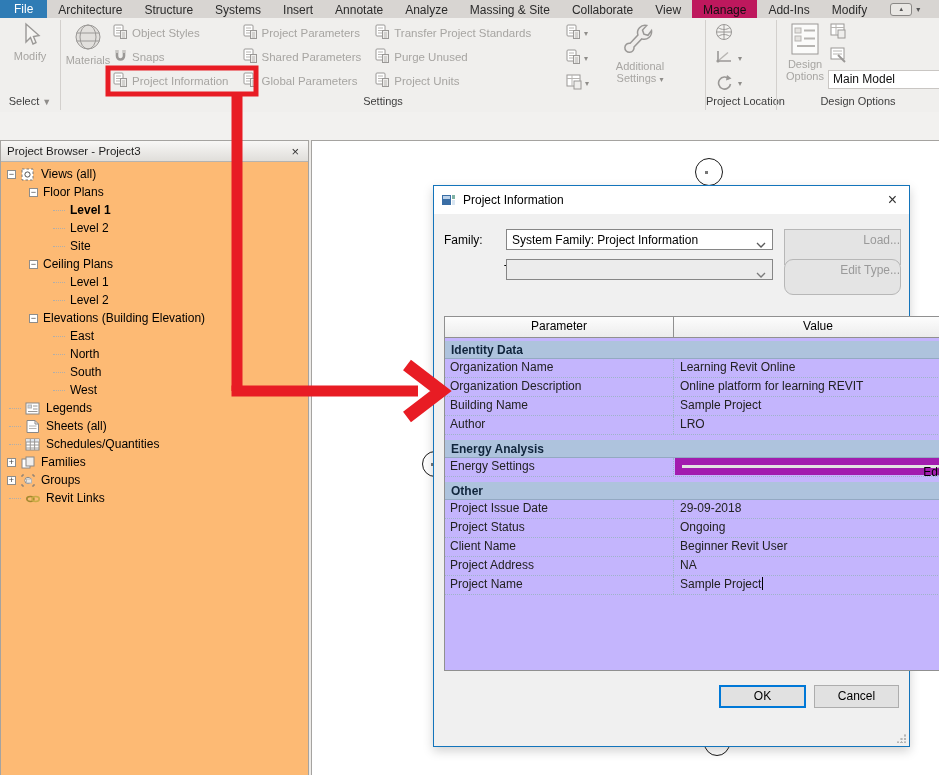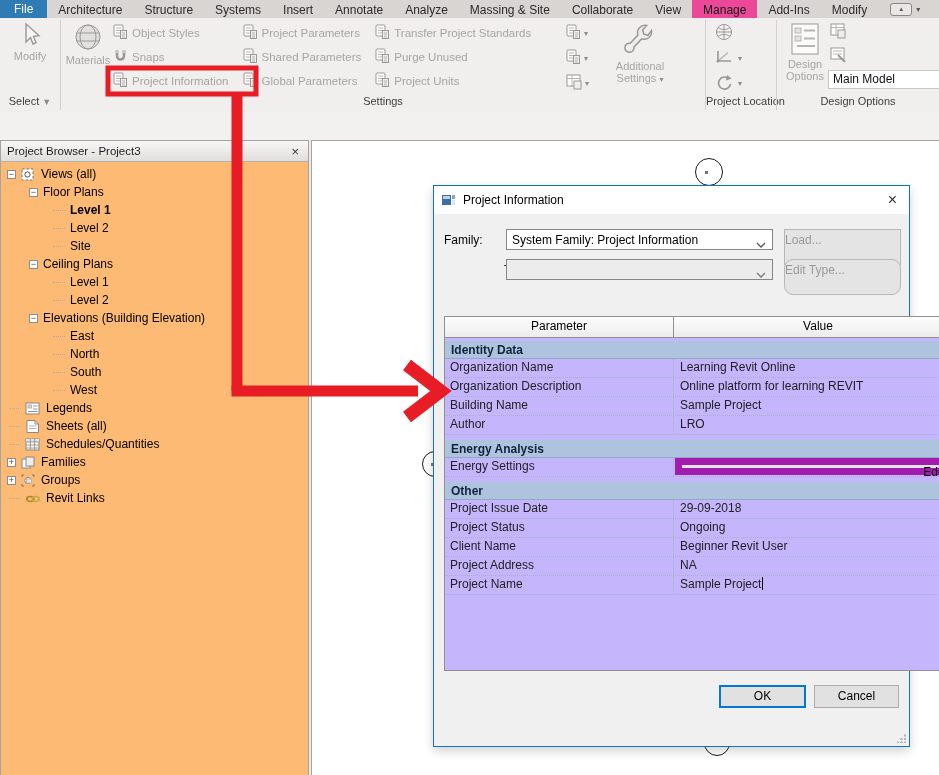--- a/index.html
+++ b/index.html
@@ -3,21 +3,21 @@
 <meta charset="utf-8">
 <style>
   html,body{margin:0;padding:0;}
   body{font-family:"Liberation Sans",sans-serif;font-size:12px;color:#222;}
   .app{position:relative;width:939px;height:775px;background:#eceae7;overflow:hidden;}
 
   
   .tabbar{position:absolute;left:0;top:0;width:939px;height:18px;background:#d8d5d2;display:flex;align-items:stretch;}
   .tab{padding:1px 11px 0 11px;display:flex;align-items:center;font-size:12px;color:#2b2b2b;cursor:default;white-space:nowrap;}
   .tab.file{background:#2f7cb5;color:#fff;padding:1px 14px;}
-  .tab.active{background:#ec4899;color:#111;}
+  .tab.active{background:#be185d;color:#111;}
   .ribbon-min{margin-left:12px;display:flex;align-items:center;gap:4px;color:#555;}
   .ribbon-min .pill{width:20px;height:11px;border:1px solid #8a8886;border-radius:3px;background:#e9e7e4;font-size:7px;line-height:10px;text-align:center;color:#555;}
   .ribbon-min .car{font-size:8px;}
 
   
   .ribbon{position:absolute;left:0;top:18px;width:939px;height:94px;background:#f0efed;border-bottom:1px solid #b8b5b2;}
   .panel{position:absolute;top:0;height:93px;}
   .panel .plabel{position:absolute;left:0;right:0;bottom:1px;height:15px;text-align:center;font-size:11px;color:#3e3e3e;white-space:nowrap;}
   .vsep{position:absolute;top:2px;bottom:2px;width:1px;background:#d3d0cd;}
   .bigbtn{position:absolute;display:flex;flex-direction:column;align-items:center;color:#a7a5a2;font-size:11px;line-height:12px;text-align:center;}
@@ -50,21 +50,21 @@
 
   
   .dialog{position:absolute;left:433px;top:185px;width:477px;height:562px;background:#f0f0f0;border:1px solid #1374bb;box-sizing:border-box;box-shadow:0 4px 10px rgba(0,0,0,0.18);z-index:10;}
   .dtitle{height:28px;background:#fff;display:flex;align-items:center;padding:0 8px;font-size:12px;color:#000;}
   .dtitle .dico{margin-right:7px;display:flex;}
   .dtitle .dx{margin-left:auto;font-size:16px;color:#333;padding:0 4px;}
   .frow-label{position:absolute;font-size:12px;color:#000;}
   .combo{position:absolute;height:21px;background:#fff;border:1px solid #868686;box-sizing:border-box;display:flex;align-items:center;padding:0 22px 0 5px;font-size:12px;color:#000;}
   .combo.disabled{background:#ececec;color:#777;}
   .combo .chev{position:absolute;right:6px;top:7px;}
-  .dbtn{position:absolute;height:36px;background:#e4e4e4;border:1px solid #b7b7b7;box-sizing:border-box;text-align:left;font-size:12px;color:#9a9a9a;line-height:20px;}
+  .dbtn{position:absolute;height:36px;background:#e4e4e4;border:1px solid #b7b7b7;box-sizing:border-box;text-align:right;font-size:12px;color:#9a9a9a;line-height:20px;}
   .note{position:absolute;left:10px;top:106px;font-size:12px;color:#000;}
 
   .ptable{position:absolute;left:10px;top:130px;width:519px;height:355px;background:#c4b5fd;border:1px solid #909090;box-sizing:border-box;overflow:hidden;}
   .thead{height:20px;display:flex;background:linear-gradient(#fdfdfd,#ececec);border-bottom:1px solid #909090;font-size:12px;color:#000;}
   .thead .hc1{width:229px;border-right:1px solid #909090;text-align:center;line-height:19px;box-sizing:border-box;}
   .thead .hc2{flex:1;text-align:center;line-height:19px;}
   .tgap{height:3px;}
   .sgap{height:5px;border-bottom:0;}
   .sect{height:17px;background:#aec3dd;display:flex;align-items:center;padding:0 6px;font-weight:bold;font-size:12px;color:#10253c;border-bottom:1px solid #93a9c2;}
   .sect .up{margin-left:auto;display:flex;}

